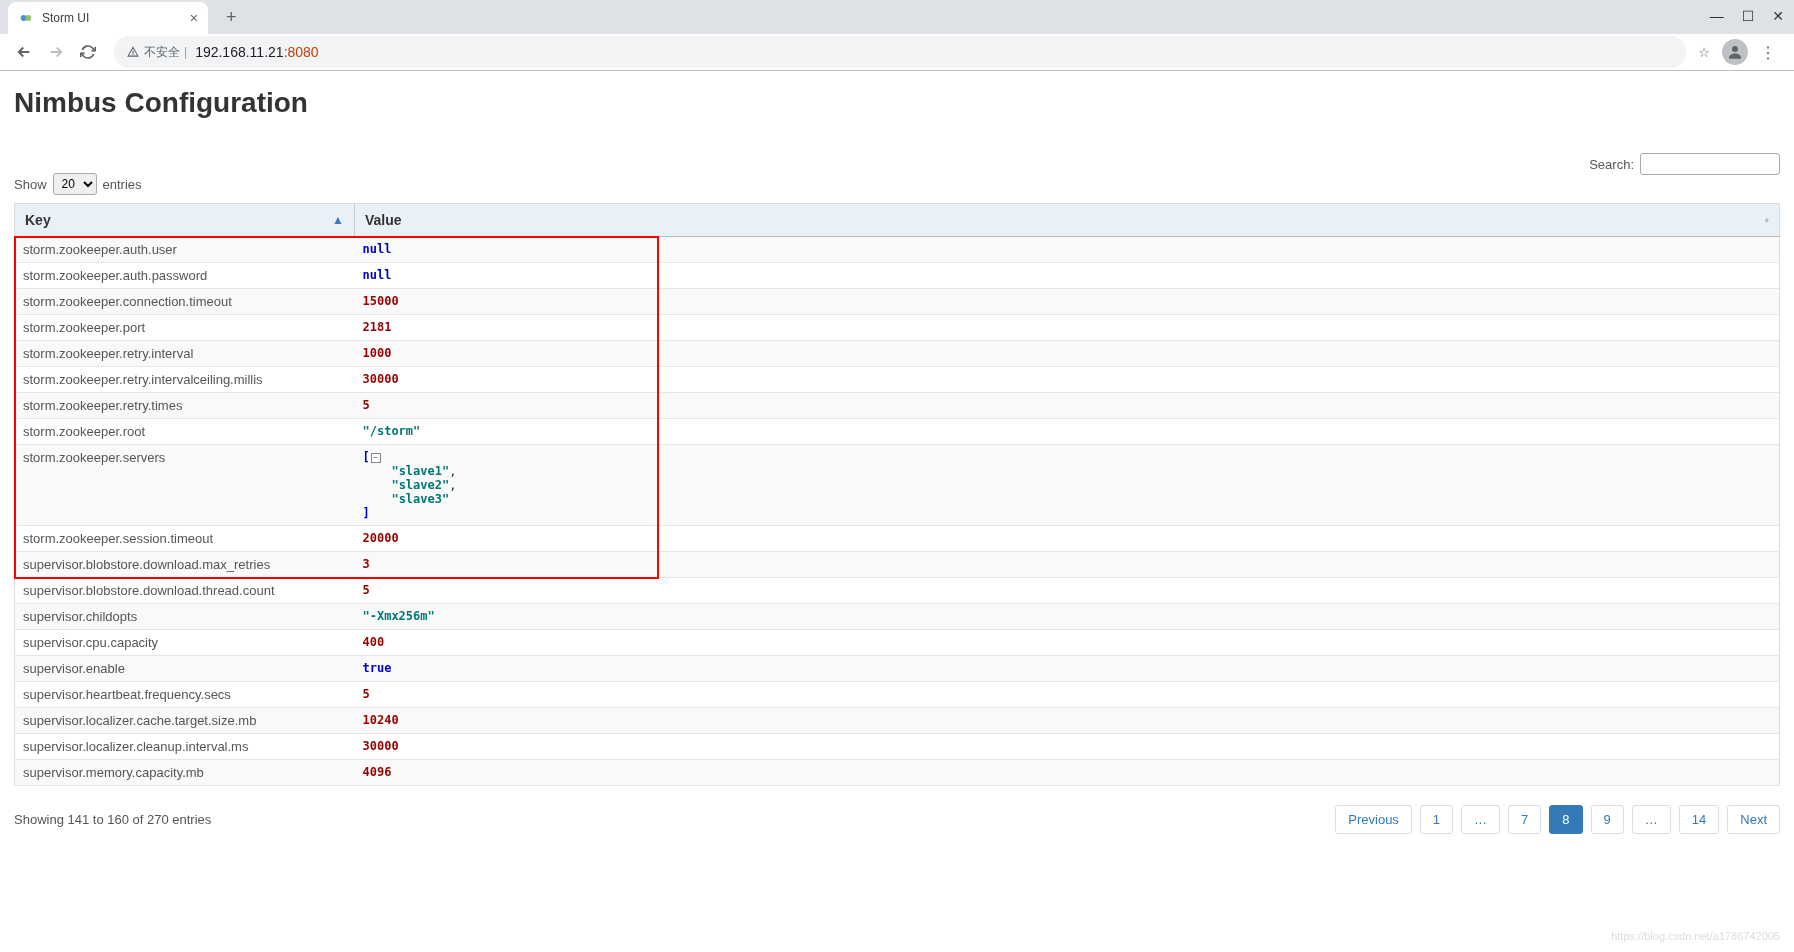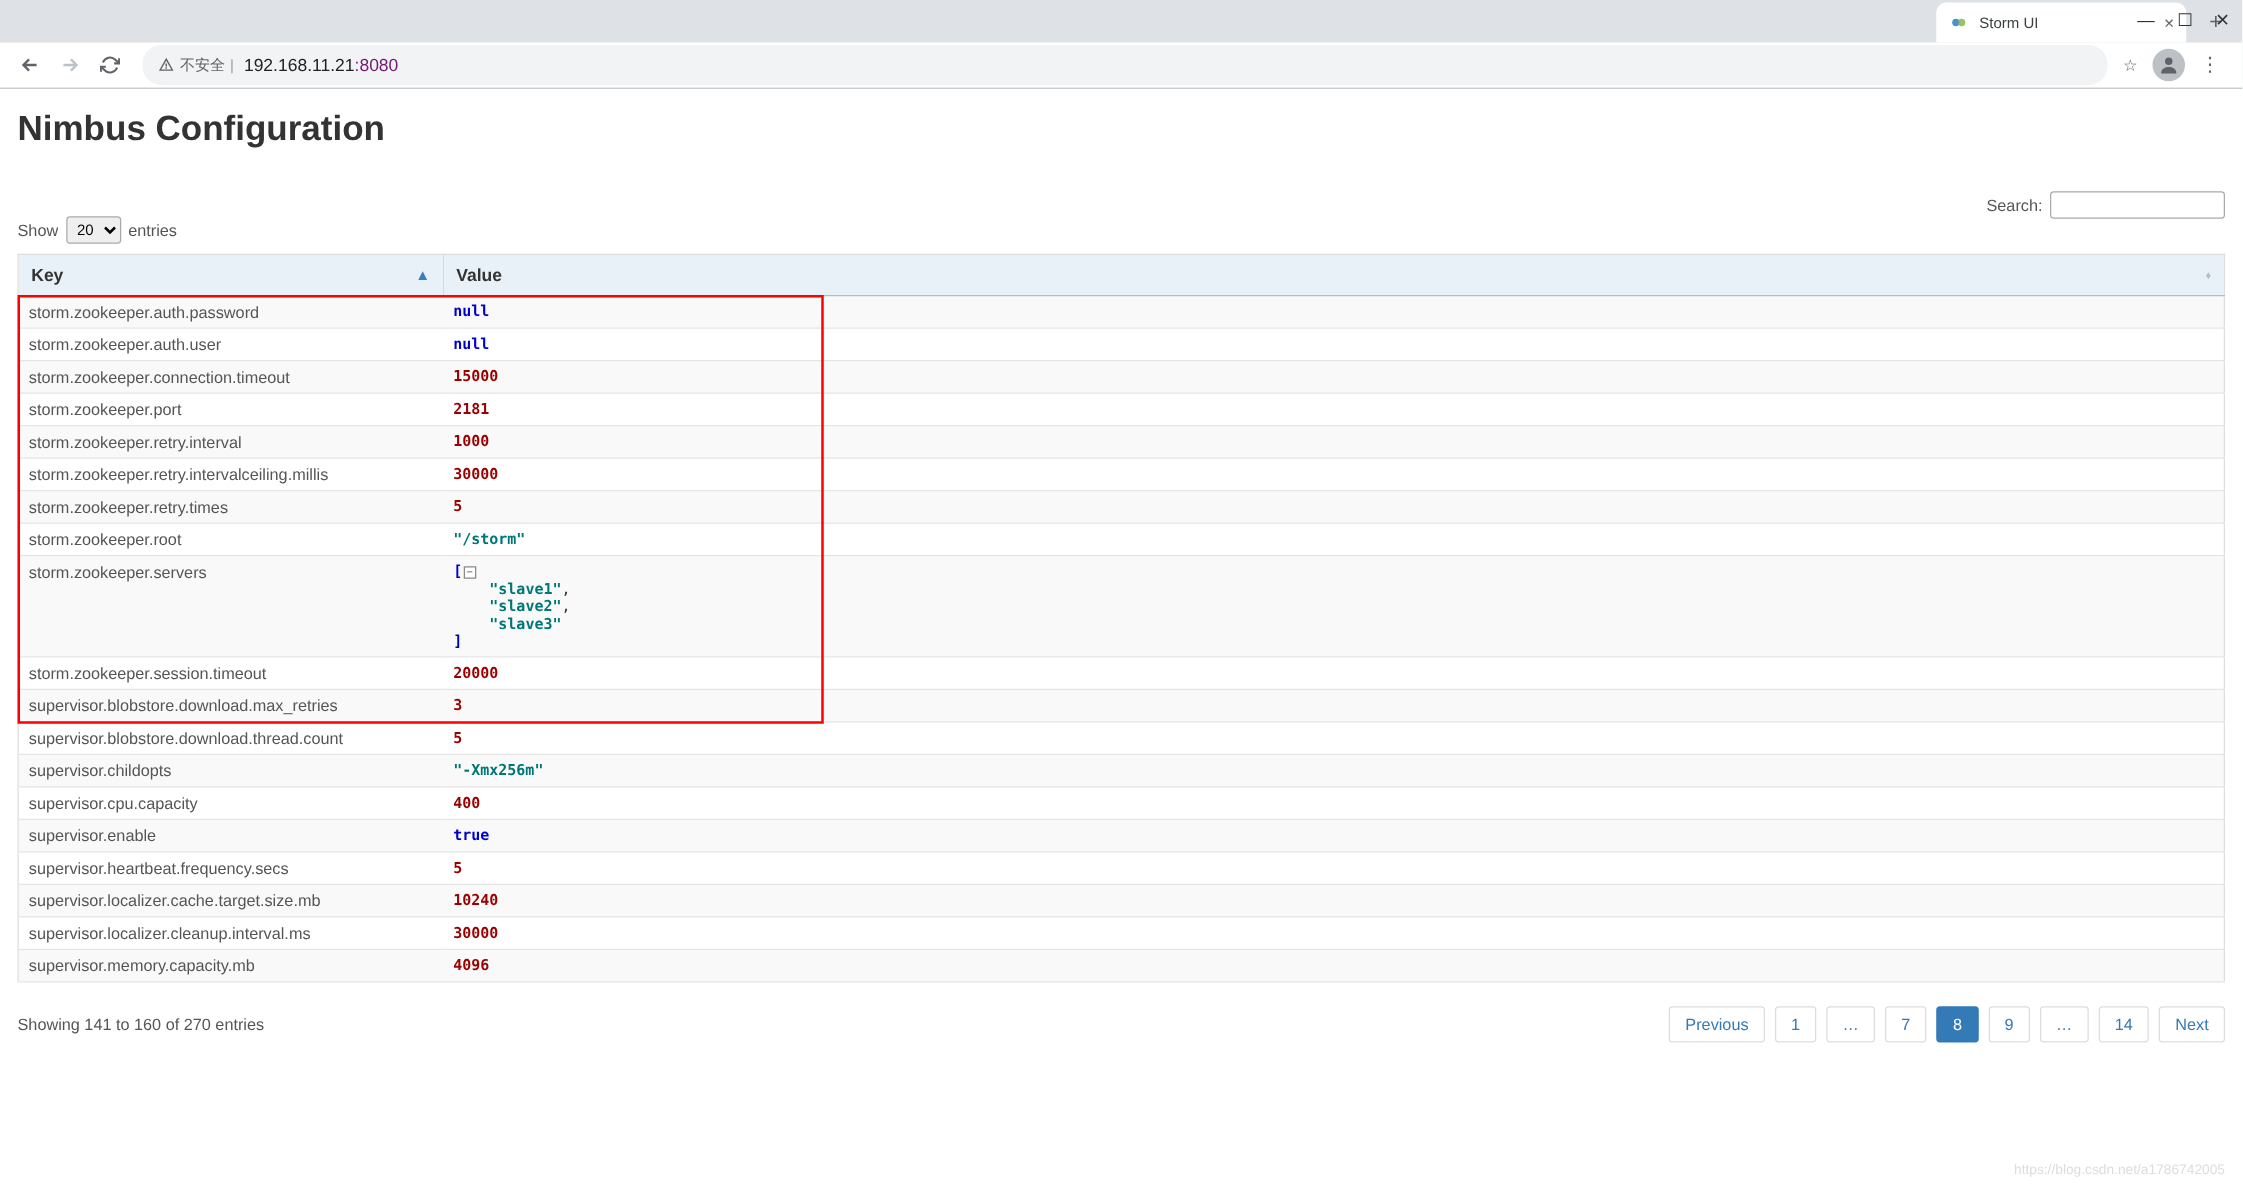--- a/index.html
+++ b/index.html
@@ -1,37 +1,37 @@
 <!DOCTYPE html>
 <html><head>
 <meta charset="utf-8">
 <style>
 * { margin: 0; padding: 0; box-sizing: border-box; }
 body { font-family: -apple-system, BlinkMacSystemFont, "Segoe UI", Arial, sans-serif; font-size: 13px; color: #333; background: #fff; }
 
 
 .browser-chrome { background: #dee1e6; border-bottom: 1px solid #c0c0c0; }
-.tab-bar { display: flex; align-items: center; height: 34px; padding: 0 8px; justify-content: flex-end; }
+.tab-bar { display: flex; align-items: center; height: 34px; padding: 0 8px; }
 .tab { display: flex; align-items: center; background: #fff; height: 32px; padding: 0 10px; border-radius: 8px 8px 0 0; min-width: 200px; font-size: 12px; color: #3c4043; margin-top: 2px; position: relative; }
 .tab-favicon { width: 16px; height: 16px; margin-right: 8px; display: inline-flex; align-items: center; justify-content: center; }
 .tab-favicon svg { width: 14px; height: 14px; }
 .tab-title { flex: 1; }
 .tab-close { margin-left: 8px; color: #5f6368; cursor: pointer; font-size: 14px; }
 .new-tab { margin-left: 10px; color: #5f6368; font-size: 18px; cursor: pointer; padding: 4px 8px; }
 .window-controls { position: absolute; right: 10px; top: 8px; display: flex; gap: 18px; color: #333; font-size: 14px; }
 .window-controls span { cursor: pointer; }
 
 .address-bar { display: flex; align-items: center; background: #fff; height: 36px; padding: 0 10px; gap: 4px; }
 .nav-btn { width: 28px; height: 28px; display: flex; align-items: center; justify-content: center; color: #5f6368; cursor: pointer; border-radius: 50%; }
 .nav-btn.disabled { color: #bdc1c6; }
 .url-bar { flex: 1; display: flex; align-items: center; background: #f1f3f4; border-radius: 15px; height: 32px; padding: 0 12px; margin: 0 8px; }
 .url-warning { display: flex; align-items: center; color: #5f6368; font-size: 12px; margin-right: 8px; gap: 4px; }
 .url-warning svg { width: 14px; height: 14px; }
 .url-text { color: #202124; font-size: 14px; }
-.url-host { color: #701a75; }
+.url-host { color: #c2410c; }
 .star-icon { color: #5f6368; cursor: pointer; margin-right: 8px; }
 .profile-icon { width: 26px; height: 26px; border-radius: 50%; background: #bdc1c6; display: flex; align-items: center; justify-content: center; color: #5f6368; cursor: pointer; }
 .menu-dots { color: #5f6368; cursor: pointer; padding: 0 8px; font-size: 16px; }
 
 
 .page-content { padding: 8px 14px; }
 h2 { font-size: 28px; font-weight: bold; color: #333; margin: 8px 0 14px; }
 .table-controls { display: flex; justify-content: space-between; align-items: center; margin-bottom: 8px; font-size: 13px; color: #555; }
 .show-entries { display: flex; align-items: center; gap: 6px; margin-top: 40px; }
 .show-entries select { padding: 2px 4px; border: 1px solid #aaa; border-radius: 3px; font-size: 12px; }
@@ -156,25 +156,25 @@
             <span class="sort-arrow">▲</span>
           </th>
           <th class="value-col">
             <span>Value</span>
             <span class="sort-arrow">♦</span>
           </th>
         </tr>
       </thead>
       <tbody id="table-body">
           <tr class="highlighted">
+            <td class="key-cell">storm.zookeeper.auth.user</td>
+            <td class="value-cell"><span class="val-null">null</span></td>
+          </tr>
+          <tr class="highlighted">
             <td class="key-cell">storm.zookeeper.auth.password</td>
-            <td class="value-cell"><span class="val-null">null</span></td>
-          </tr>
-          <tr class="highlighted">
-            <td class="key-cell">storm.zookeeper.auth.user</td>
             <td class="value-cell"><span class="val-null">null</span></td>
           </tr>
           <tr class="highlighted">
             <td class="key-cell">storm.zookeeper.connection.timeout</td>
             <td class="value-cell"><span class="val-number">15000</span></td>
           </tr>
           <tr class="highlighted">
             <td class="key-cell">storm.zookeeper.port</td>
             <td class="value-cell"><span class="val-number">2181</span></td>
           </tr>

